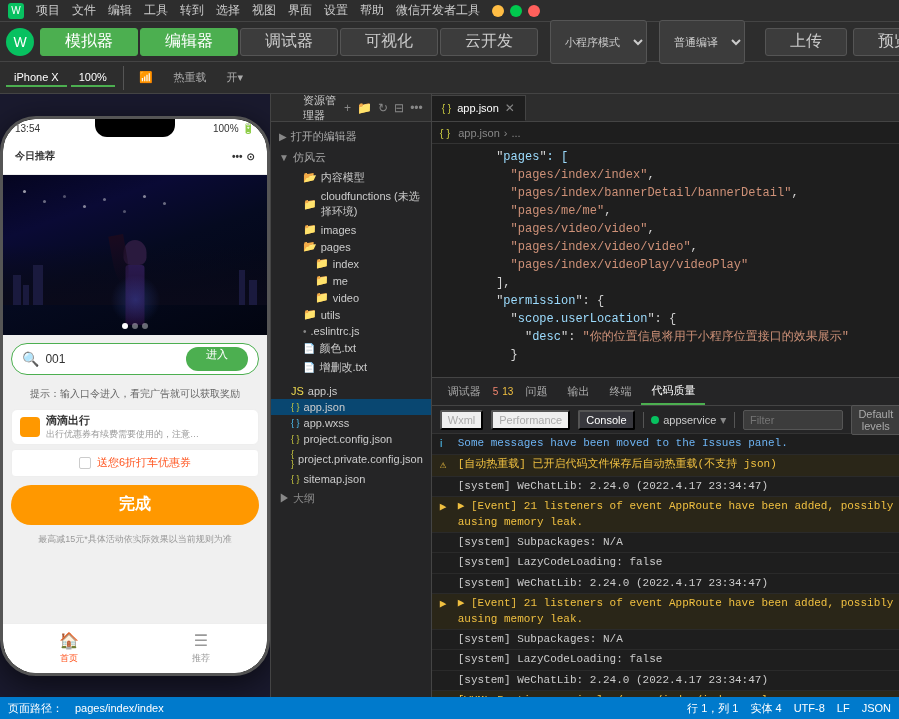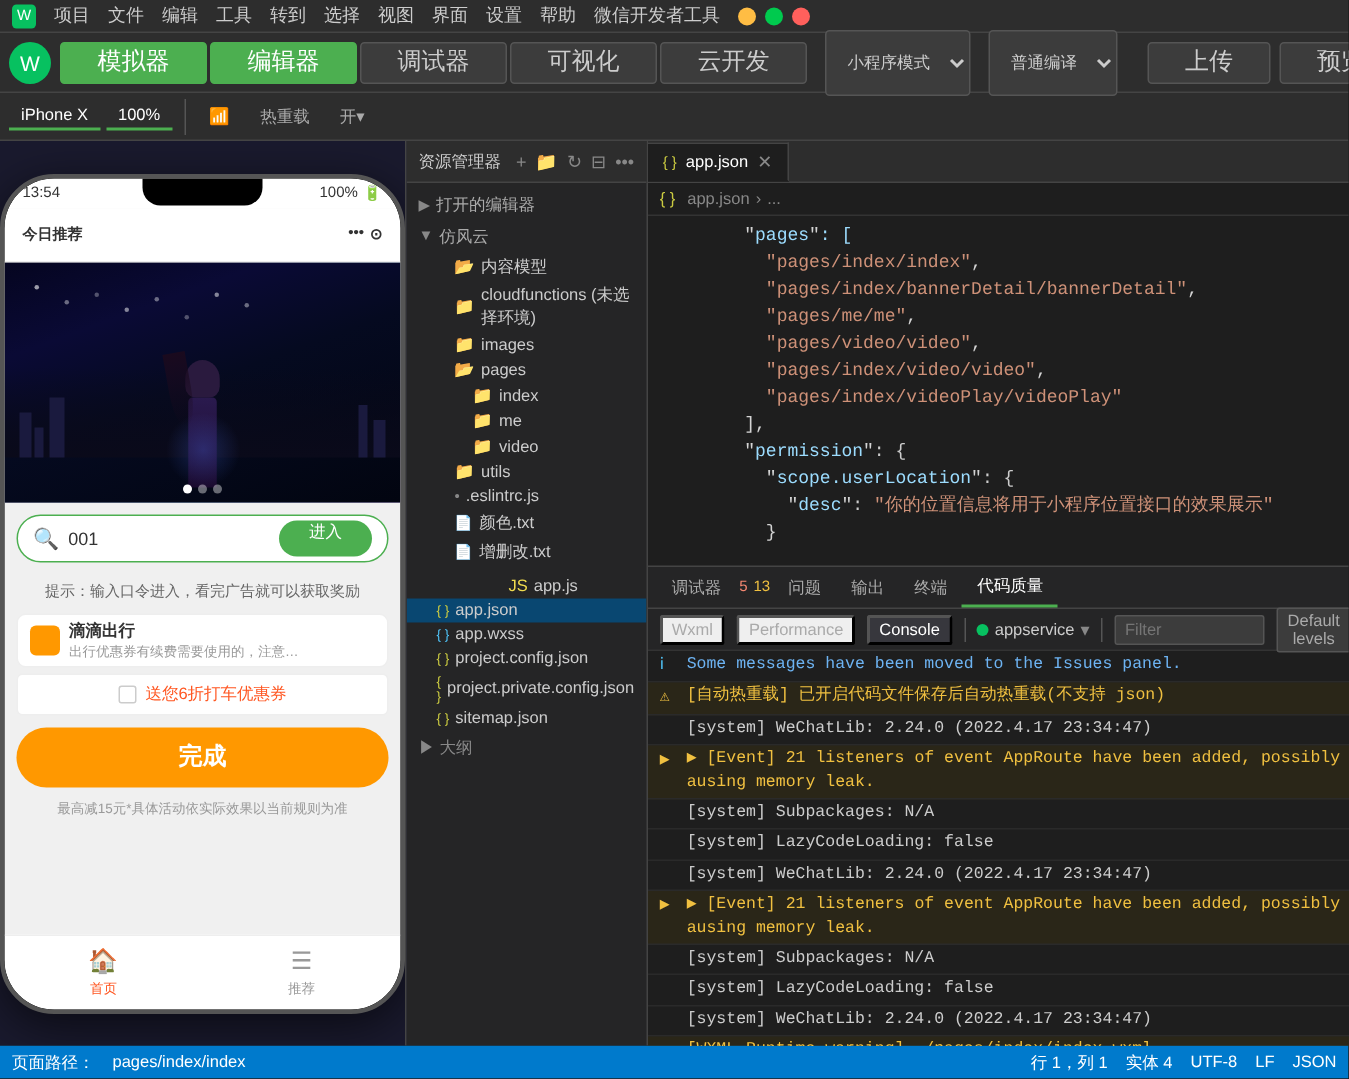--- a/index.html
+++ b/index.html
@@ -297,21 +297,21 @@
     .filetree-header {
       height: 28px;
       background: #2d2d2d;
       display: flex;
       align-items: center;
       padding: 0 8px;
       font-size: 11px;
       color: #ccc;
       border-bottom: 1px solid #444;
     }
-    .filetree-header .panel-title { flex: 1; }
+    .filetree-header .panel-title { flex: 1; margin-left: 24px; }
     .filetree-icons { display: flex; gap: 6px; }
     .ft-icon { color: #888; cursor: pointer; font-size: 12px; }
     .filetree-content { flex: 1; overflow-y: auto; padding: 4px 0; }
     .ft-section {
       padding: 3px 8px;
       font-size: 11px;
       color: #aaa;
       cursor: pointer;
       display: flex;
       align-items: center;
@@ -324,21 +324,21 @@
       color: #ccc;
       cursor: pointer;
       display: flex;
       align-items: center;
       gap: 4px;
     }
     .ft-item.selected { background: #094771; }
     .ft-item.indent2 { padding-left: 32px; }
     .ft-item.indent3 { padding-left: 44px; }
     .folder-icon { color: #e8a44c; }
-    .js-icon { color: #f0db4f; margin-left: 48px; }
+    .js-icon { color: #f0db4f; }
 
     
     .right-panel {
       flex: 1;
       display: flex;
       flex-direction: column;
       background: #1e1e1e;
     }
     .editor-area {
       flex: 1;

